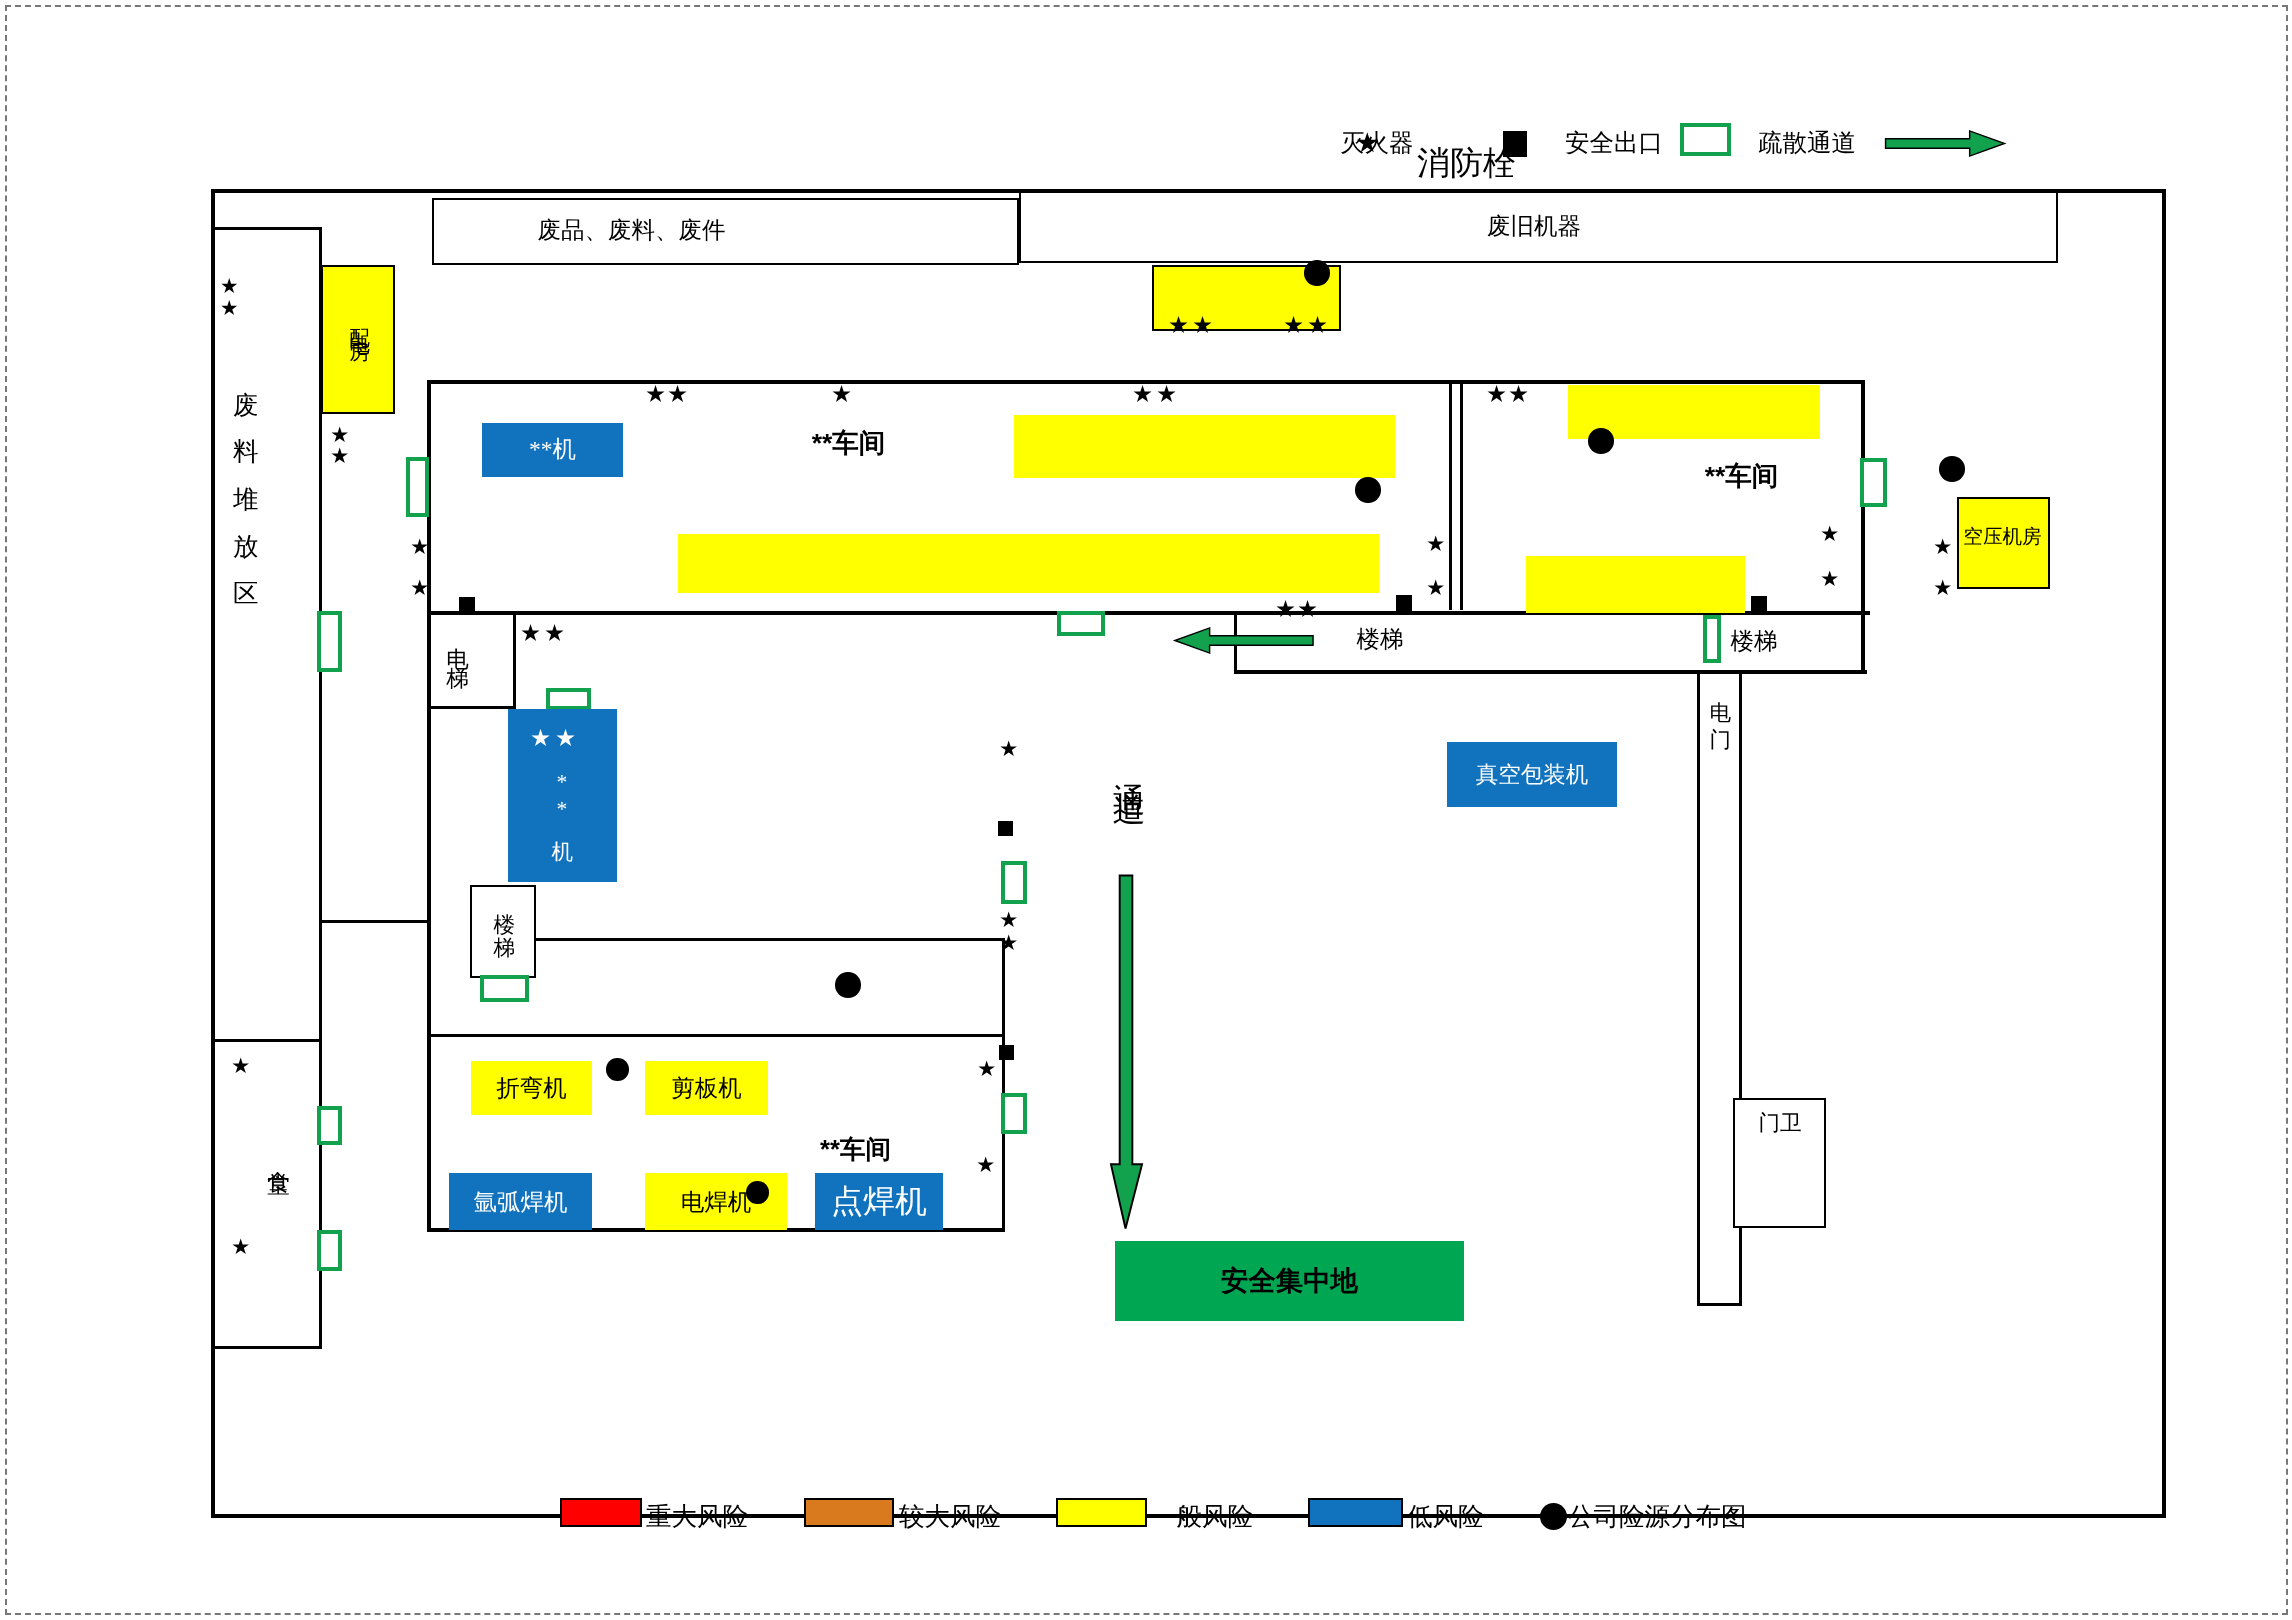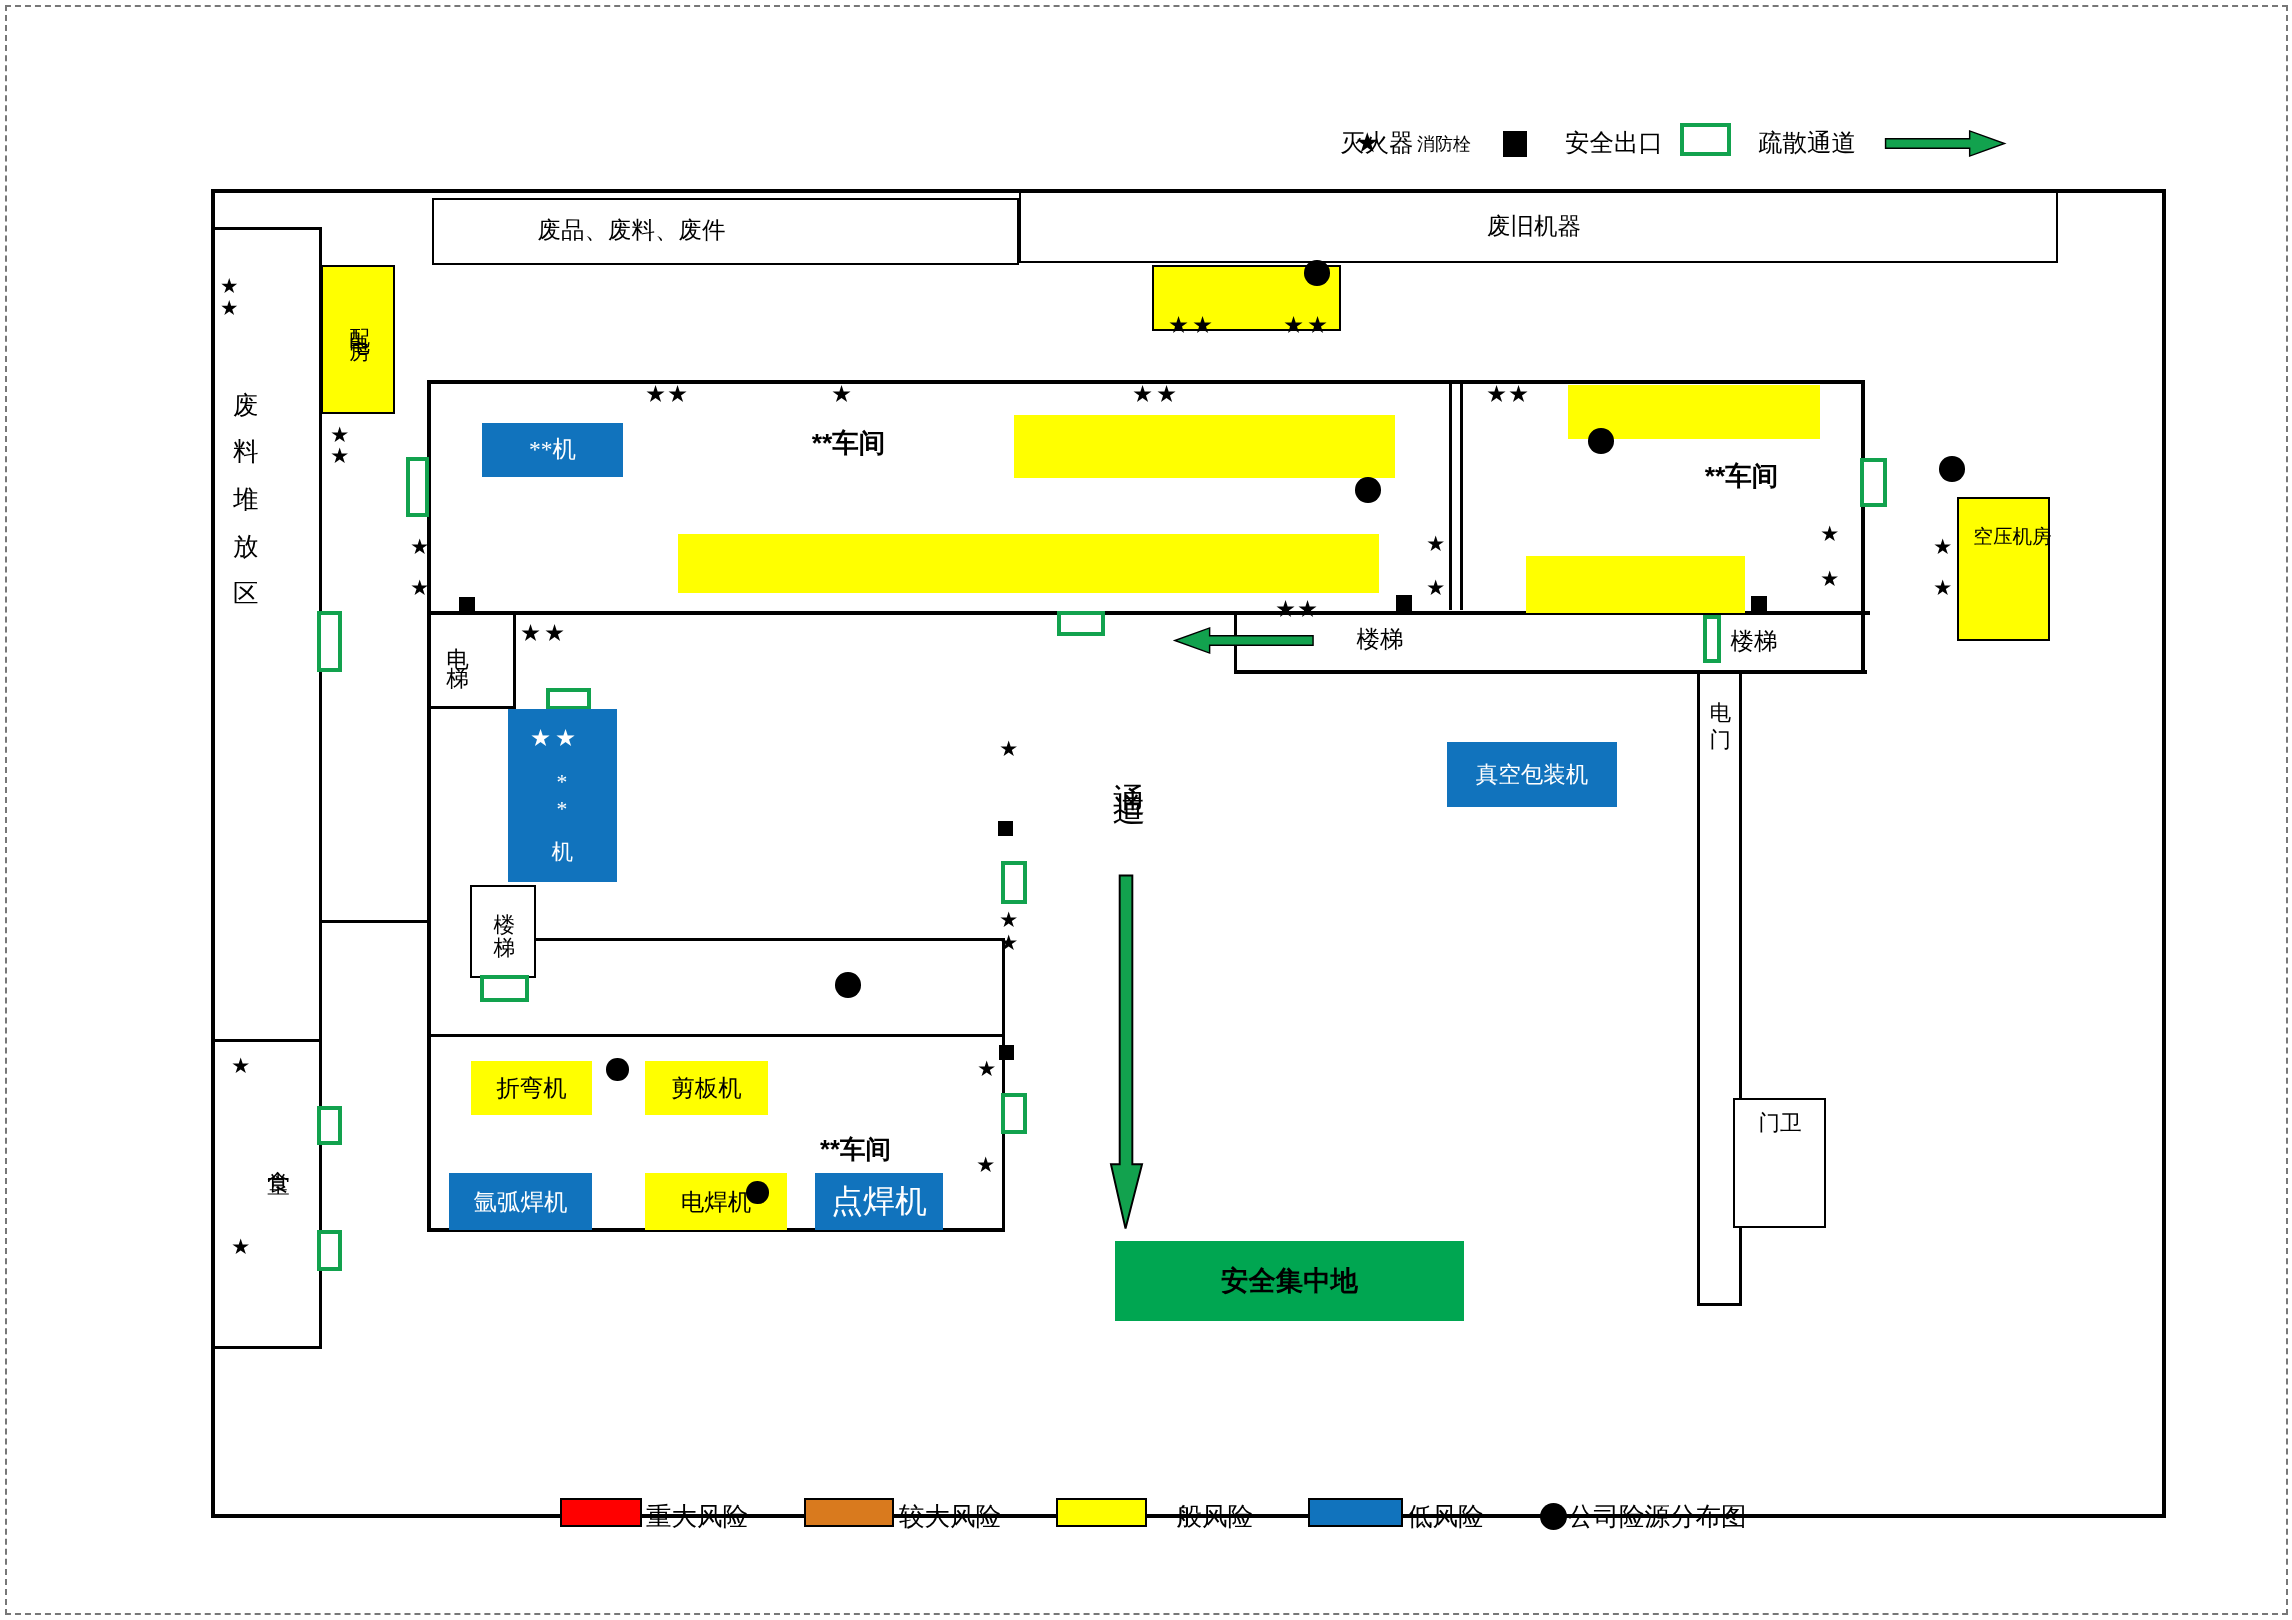--- a/index.html
+++ b/index.html
@@ -23,21 +23,21 @@
   svg{position:absolute;display:block;}
 </style>
 </head>
 <body>
 
 <div id="stage">
   <div id="frame"></div>
 
   <div class="t" style="left:1340px;top:129px;font-size:24.5px;">灭火器</div>
   <div class="star" style="left:1355px;top:129px;font-size:27.4px;">★</div>
-  <div class="t" style="left:1417px;top:135px;font-size:18px;font-family:Liberation Mono, monospace;">消防栓</div>
+  <div class="t" style="left:1417px;top:145px;font-size:33px;">消防栓</div>
   <div class="sq" style="left:1503px;top:131px;width:23.5px;height:25.5px;"></div>
   <div class="t" style="left:1565px;top:129px;font-size:24.5px;">安全出口</div>
   <div class="exit" style="left:1680px;top:123px;width:51px;height:33px;"></div>
   <div class="t" style="left:1758px;top:129px;font-size:24.5px;">疏散通道</div>
   <svg style="left:1884px;top:129px;" width="123" height="29" viewBox="0 0 126 30">
     <polygon points="1,10 88,10 88,2 124,15 88,28 88,20 1,20" fill="#12A24E" stroke="#000" stroke-width="1.5"></polygon>
   </svg>
 
   <div class="ln" style="left:211px;top:189px;width:1955px;height:3.9px;"></div>
   <div class="ln" style="left:211px;top:189px;width:3.9px;height:1329px;"></div>
@@ -110,21 +110,21 @@
   <div class="ybox" style="left:1568px;top:385px;width:252px;height:54px;"></div>
   <div class="dot" style="left:1588px;top:428px;width:25.5px;height:25.5px;"></div>
   <div class="t bold ctr" style="left:1668px;top:461px;width:147px;font-size:26.5px;">**车间</div>
   <div class="exit" style="left:1860px;top:458px;width:26.5px;height:49px;"></div>
   <div class="star" style="left:1820px;top:523px;font-size:21.6px;">★</div>
   <div class="star" style="left:1820px;top:568px;font-size:21.6px;">★</div>
   <div class="ybox" style="left:1526px;top:556px;width:219px;height:57px;"></div>
   <div class="sq" style="left:1751px;top:596px;width:15.7px;height:15.7px;"></div>
 
   <div class="dot" style="left:1939px;top:456px;width:25.5px;height:25.5px;"></div>
-  <div class="ybox" style="left:1957px;top:497px;width:93px;height:144px;border:2.9px solid #000;box-sizing:border-box;padding-left:10px;">
+  <div class="ybox" style="left:1957px;top:497px;width:93px;height:92px;border:2.9px solid #000;box-sizing:border-box;">
     <div class="t ctr" style="position:static;padding-top:17.6px;width:87px;font-size:19.6px;line-height:39px;white-space:normal;">空压机房</div>
   </div>
   <div class="star" style="left:1933px;top:536px;font-size:21.6px;">★</div>
   <div class="star" style="left:1933px;top:577px;font-size:21.6px;">★</div>
 
   <div class="ln" style="left:1234px;top:615px;width:2.9px;height:56px;"></div>
   <div class="ln" style="left:1234px;top:670px;width:633px;height:3.9px;"></div>
   <div class="t ctr" style="left:1331px;top:626px;width:98px;font-size:23.5px;">楼梯</div>
   <div class="t ctr" style="left:1705px;top:628px;width:98px;font-size:23.5px;">楼梯</div>
   <div class="exit" style="left:1703px;top:615px;width:17.6px;height:48px;"></div>

